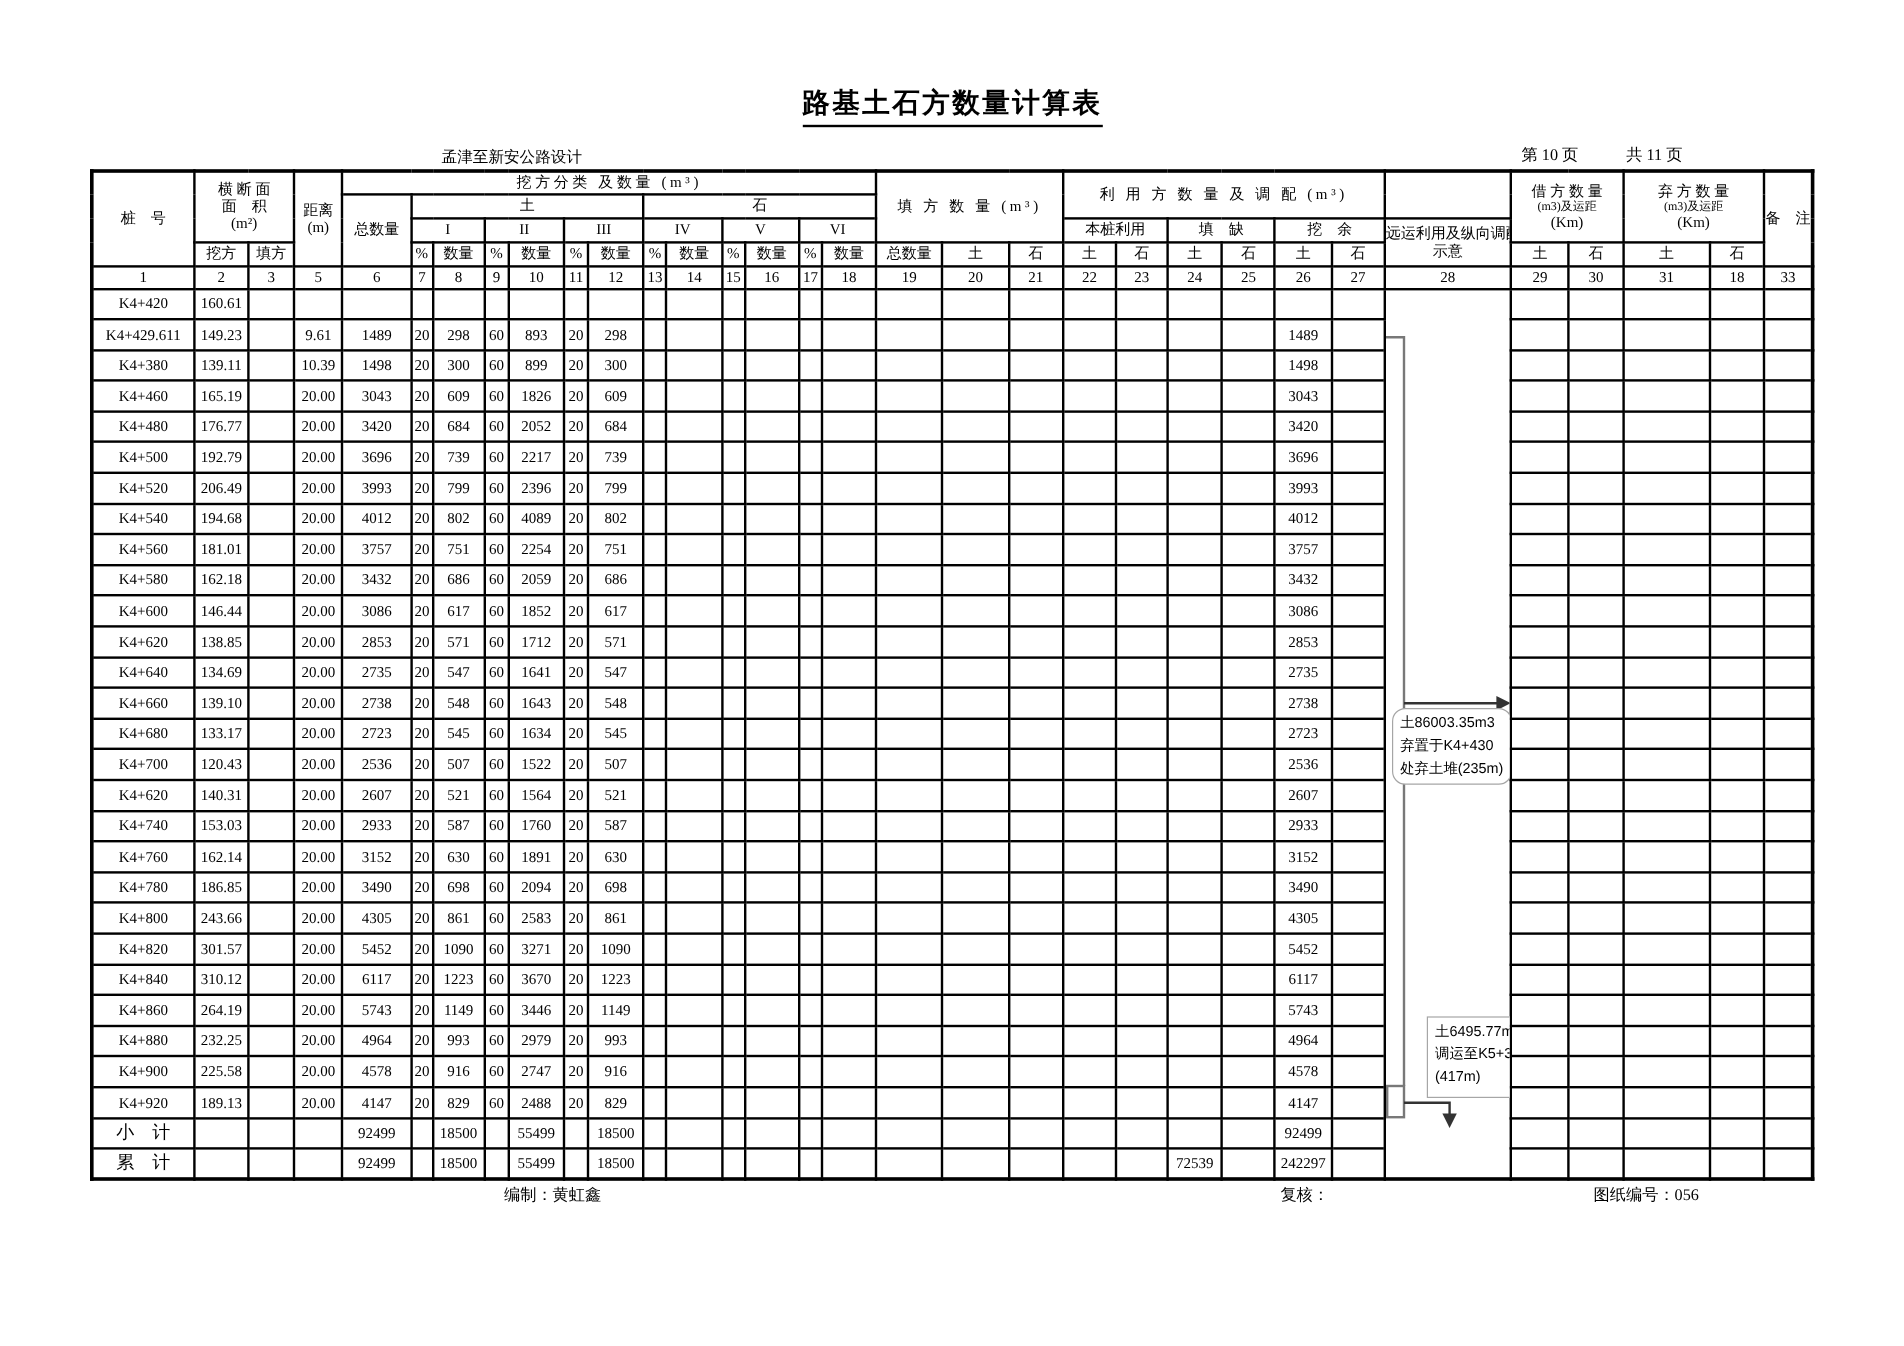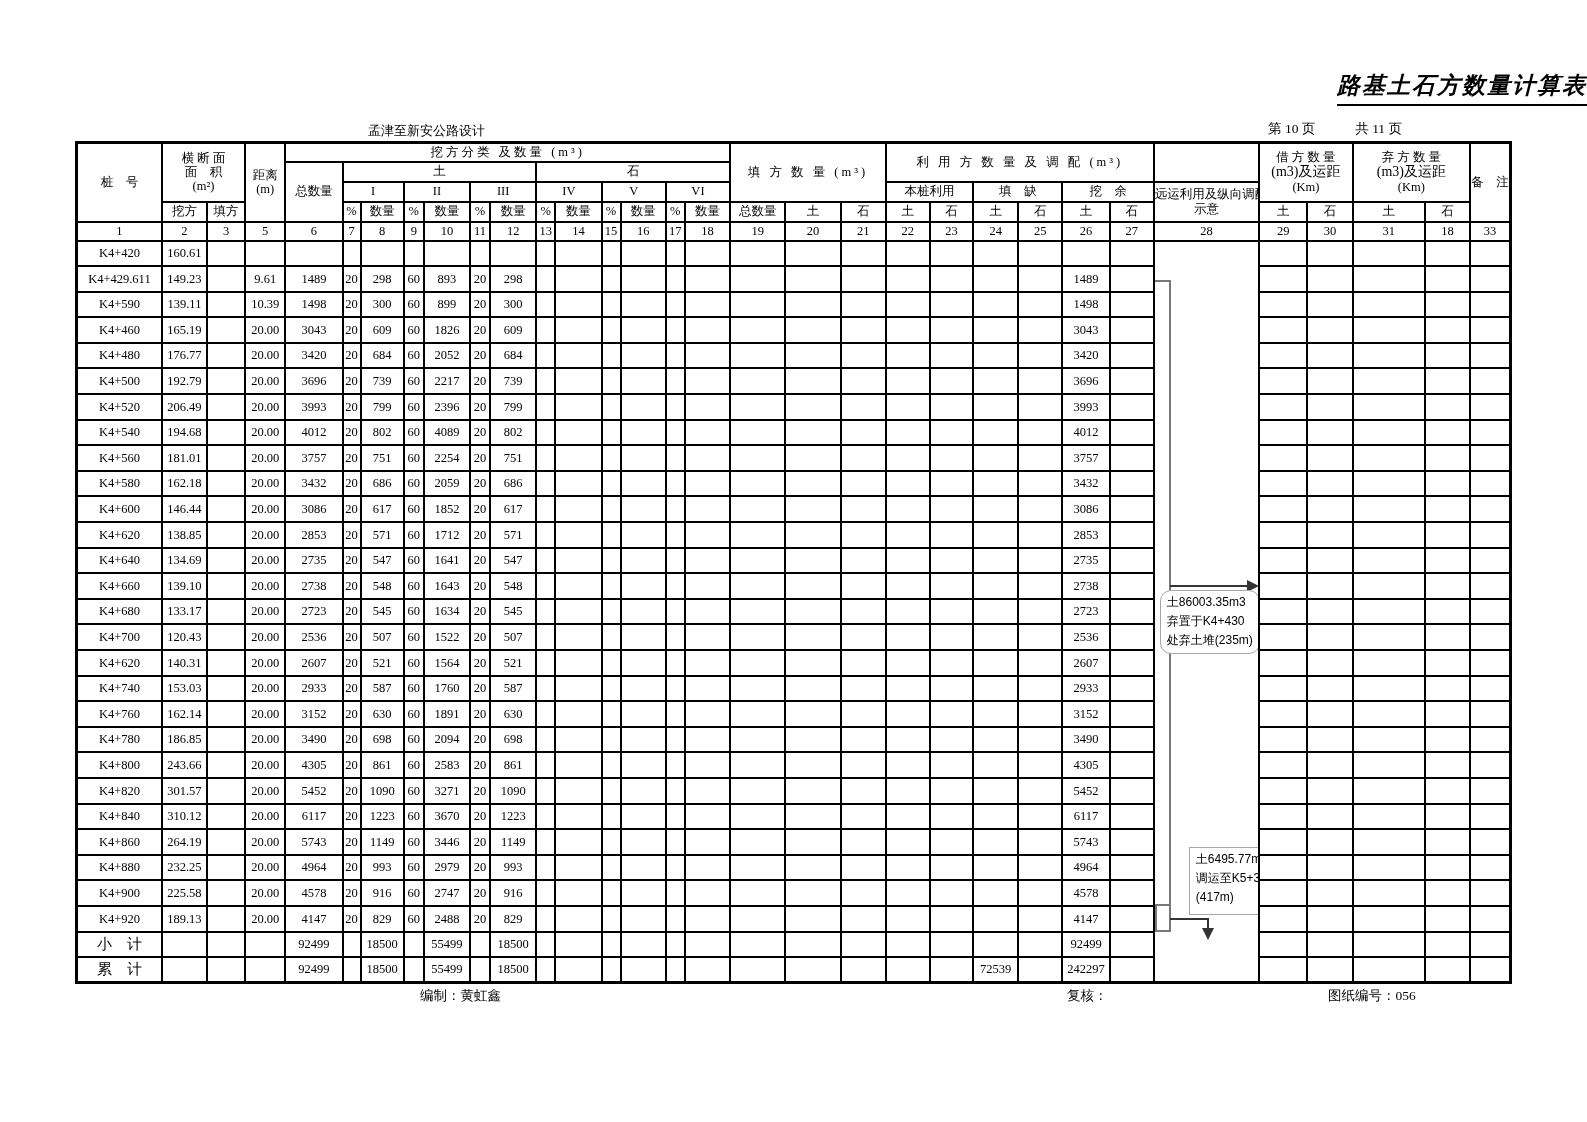--- a/index.html
+++ b/index.html
@@ -1,36 +1,36 @@
 <!DOCTYPE html>
 <html><head>
 <meta charset="utf-8">
 <style>
   html,body{margin:0;padding:0;background:#fff;}
   .page{position:relative;width:1587px;height:1122px;background:#fff;overflow:hidden;
         font-family:"Liberation Serif","DejaVu Serif",serif;color:#000;}
-  .title-wrap{position:absolute;left:0;right:0;top:70px;text-align:right;font-style:italic;}
+  .title-wrap{position:absolute;left:0;right:0;top:70px;text-align:center;}
   .title-text{display:inline-block;font-size:23px;font-weight:bold;letter-spacing:2px;
         border-bottom:2px solid #000;padding-bottom:3px;}
   .project{position:absolute;left:368px;top:122px;font-size:13px;}
   .pageinfo{position:absolute;left:1268px;top:120px;font-size:13.5px;display:flex;gap:40px;text-align:center;}
   table.main{position:absolute;left:75px;top:141px;width:1437px;border-collapse:collapse;
         table-layout:fixed;border:3px solid #000;}
   .main th,.main td{border:2px solid #000;padding:0;margin:0;text-align:center;vertical-align:middle;
         font-weight:normal;font-size:12.5px;line-height:1.15;overflow:hidden;white-space:nowrap;
         box-sizing:border-box;}
   .main thead tr:nth-child(1){height:19px;}
   .main thead tr:nth-child(2){height:20px;}
   .main thead tr:nth-child(3){height:20px;}
   .main thead tr:nth-child(4){height:20px;margin-top:32px;}
   .main thead tr:nth-child(5){height:19px;}
   .main tbody tr{height:25.6px;}
   .ls2{letter-spacing:3px;}
   .stack span{display:block;}
-  .small{font-size:14px;letter-spacing:0;}
+  .small{font-size:10px;letter-spacing:0;}
   .colnum{font-size:12px;}
   .station{font-weight:bold;}
   .summary-row .station{font-weight:normal;font-size:15px;}
   .diagram-cell{position:relative;padding:0;}
   .diagram-cell svg{position:absolute;left:0;top:0;}
   .note-box{position:absolute;background:#fff;border:1px solid #a6a6a6;text-align:left;
         font-family:"Liberation Sans","DejaVu Sans",sans-serif;font-size:12px;line-height:19px;
         padding:2px 2px 2px 6px;white-space:nowrap;}
   .note-box span{display:block;}
   .box1{left:5px;top:348px;width:90px;height:58px;border-radius:11px;}
@@ -284,21 +284,21 @@
           <td></td>
           <td>1489</td>
           <td></td>
           <td></td>
           <td></td>
           <td></td>
           <td></td>
           <td></td>
         </tr>
         <tr>
-          <td class="station">K4+590</td>
+          <td class="station">K4+380</td>
           <td>139.11</td>
           <td></td>
           <td>10.39</td>
           <td>1498</td>
           <td>20</td>
           <td>300</td>
           <td>60</td>
           <td>899</td>
           <td>20</td>
           <td>300</td>

